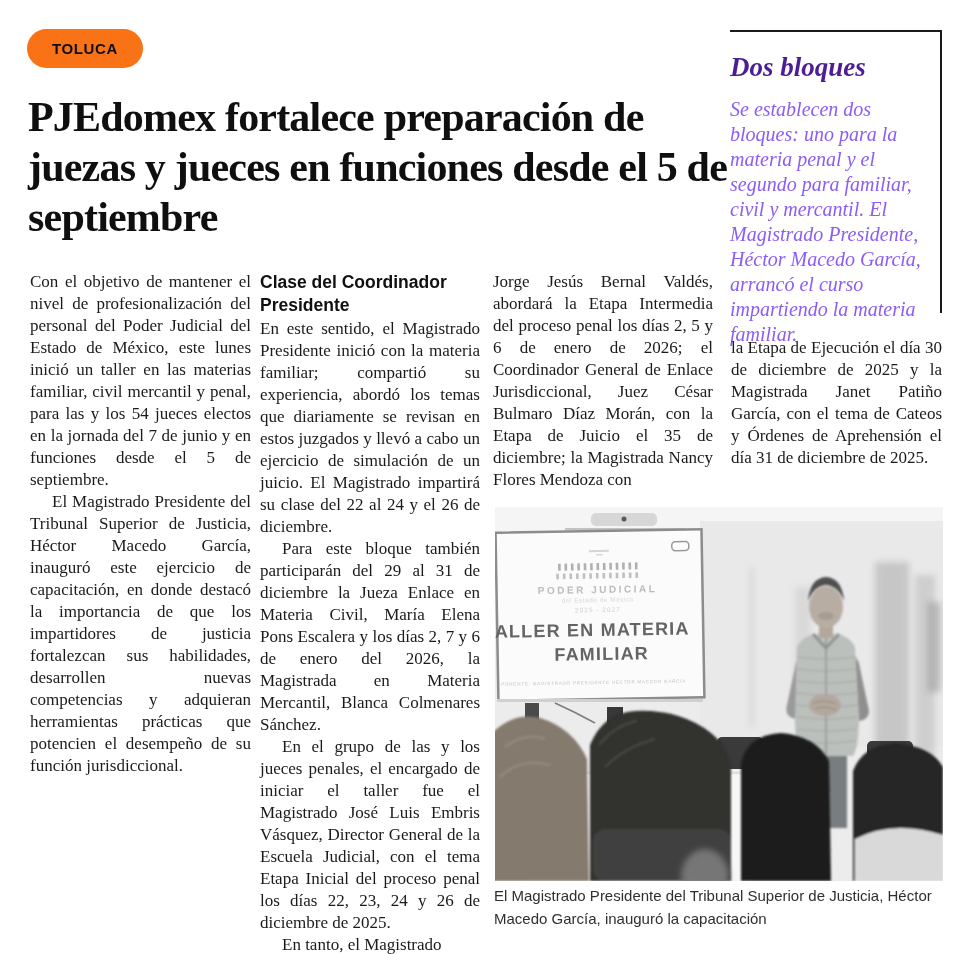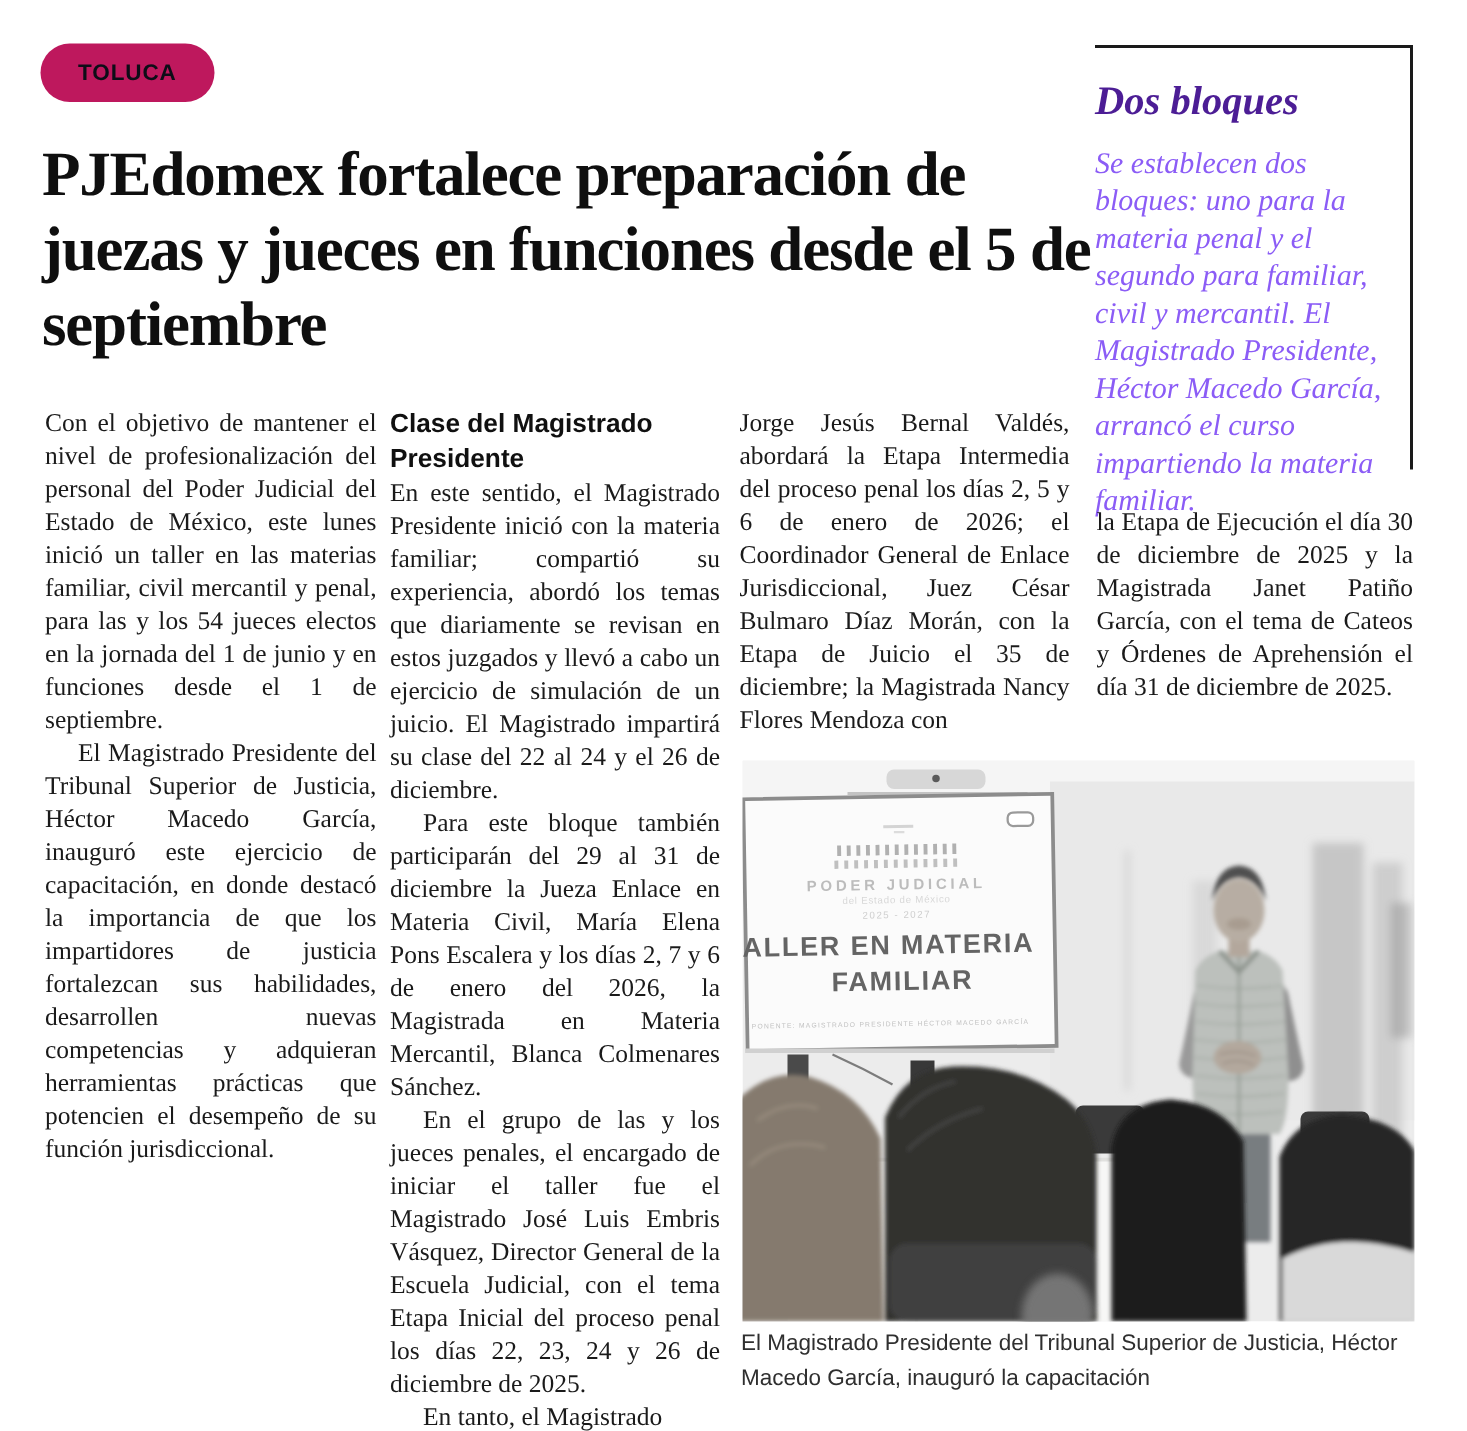--- a/index.html
+++ b/index.html
@@ -6,21 +6,21 @@
   html,body { background:#ffffff; }
   body {
     width:978px; height:954px; position:relative; overflow:hidden;
     font-family:"Liberation Serif", serif; color:#1a1a1a;
   }
   .abs { position:absolute; }
 
   
   .kicker {
     left:27px; top:29px;
-    background:#be185d; color:#0d0d17;
+    background:#f97316; color:#0d0d17;
     font-family:"Liberation Sans", sans-serif;
     font-weight:700; font-size:15px; letter-spacing:.6px;
     padding:11px 25px; border-radius:24px; display:inline-block;
   }
 
   
   .headline {
     left:28px; top:92px; width:714px;
     font-family:"Liberation Serif", serif;
     font-weight:700; font-size:42px; line-height:50px;
@@ -72,26 +72,26 @@
   }
 </style>
 </head>
 <body>
 
 <span class="abs kicker">TOLUCA</span>
 
 <h1 class="abs headline">PJEdomex fortalece preparación de juezas y jueces en funciones desde el 5 de septiembre</h1>
 
 <div class="abs bodycol col1">
-  <p>Con el objetivo de mantener el nivel de profesionalización del personal del Poder Judicial del Estado de México, este lunes inició un taller en las materias familiar, civil mercantil y penal, para las y los 54 jueces electos en la jornada del 1 de junio y en funciones desde el 1 de septiembre.</p>
+  <p>Con el objetivo de mantener el nivel de profesionalización del personal del Poder Judicial del Estado de México, este lunes inició un taller en las materias familiar, civil mercantil y penal, para las y los 54 jueces electos en la jornada del 7 de junio y en funciones desde el 5 de septiembre.</p>
   <p class="ind">El Magistrado Presidente del Tribunal Superior de Justicia, Héctor Macedo García, inauguró este ejercicio de capacitación, en donde destacó la importancia de que los impartidores de justicia fortalezcan sus habilidades, desarrollen nuevas competencias y adquieran herramientas prácticas que potencien el desempeño de su función jurisdiccional.</p>
 </div>
 
 <div class="abs bodycol col2">
-  <h3 class="subhead">Clase del Magistrado Presidente</h3>
+  <h3 class="subhead">Clase del Coordinador Presidente</h3>
   <p>En este sentido, el Magistrado Presidente inició con la materia familiar; compartió su experiencia, abordó los temas que diariamente se revisan en estos juzgados y llevó a cabo un ejercicio de simulación de un juicio. El Magistrado impartirá su clase del 22 al 24 y el 26 de diciembre.</p>
   <p class="ind">Para este bloque también participarán del 29 al 31 de diciembre la Jueza Enlace en Materia Civil, María Elena Pons Escalera y los días 2, 7 y 6 de enero del 2026, la Magistrada en Materia Mercantil, Blanca Colmenares Sánchez.</p>
   <p class="ind">En el grupo de las y los jueces penales, el encargado de iniciar el taller fue el Magistrado José Luis Embris Vásquez, Director General de la Escuela Judicial, con el tema Etapa Inicial del proceso penal los días 22, 23, 24 y 26 de diciembre de 2025.</p>
   <p class="ind">En tanto, el Magistrado</p>
 </div>
 
 <div class="abs bodycol col3">
   <p>Jorge Jesús Bernal Valdés, abordará la Etapa Intermedia del proceso penal los días 2, 5 y 6 de enero de 2026; el Coordinador General de Enlace Jurisdiccional, Juez César Bulmaro Díaz Morán, con la Etapa de Juicio el 35 de diciembre; la Magistrada Nancy Flores Mendoza con</p>
 </div>
 

